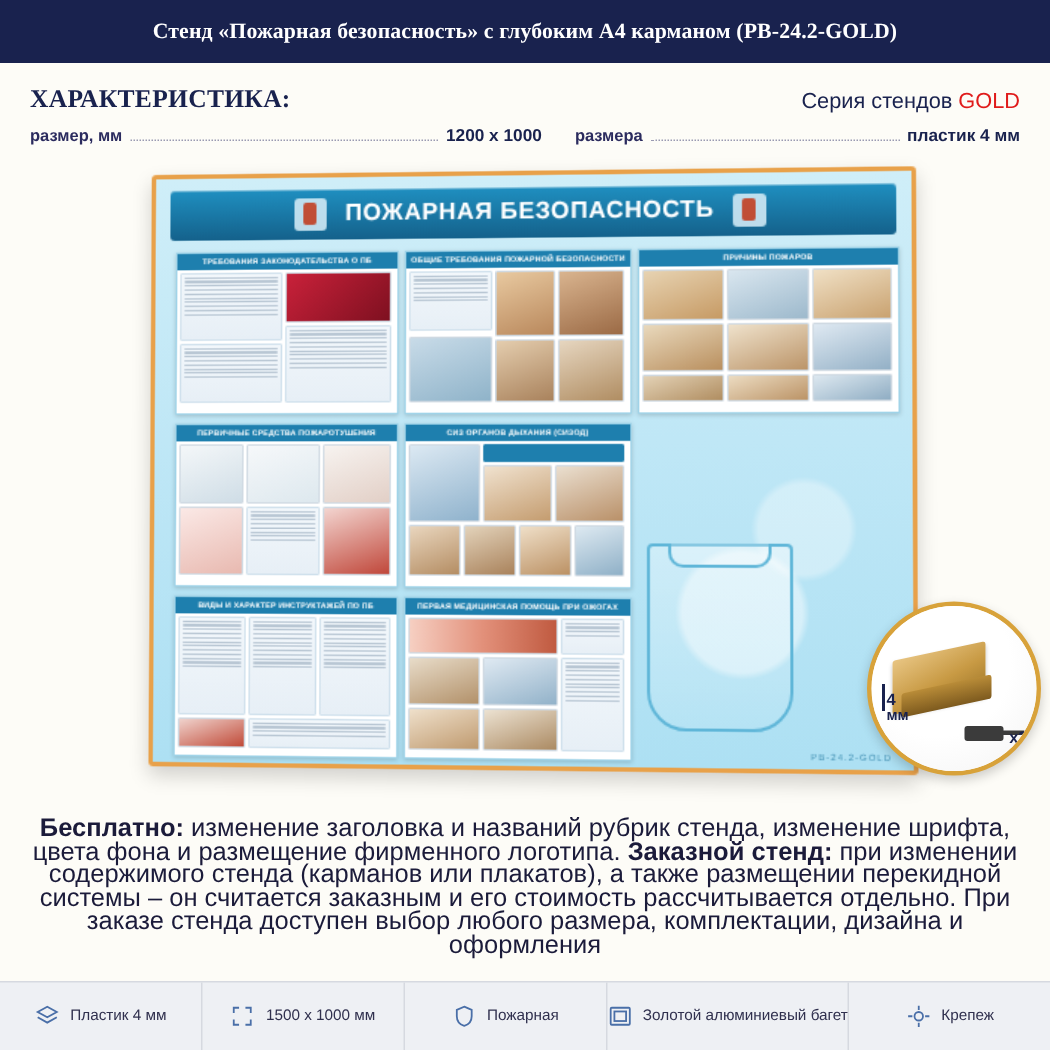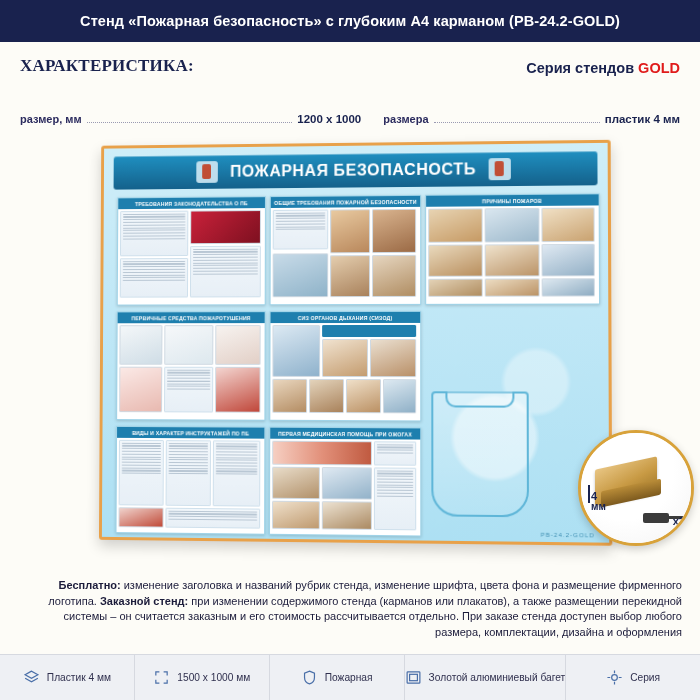--- a/index.html
+++ b/index.html
@@ -8,37 +8,37 @@
     width:700px; height:700px; overflow:hidden;
     font-family:"Liberation Sans", sans-serif;
     background:#ffffff; color:#1b1b3a;
   }
   .page { position:relative; width:700px; height:700px; background:#fdfcf7; }
 
   
   .titlebar {
     height:42px; background:#19224e; color:#fff;
     display:flex; align-items:center; justify-content:center;
-    text-align:center; padding:0 5px;
+    text-align:center; padding:0 5px;font-family:Liberation Serif, serif;
   }
   .titlebar .t { font-size:14.5px; font-weight:bold; letter-spacing:.1px; }
 
   
   .spec { padding:14px 20px 0 20px; background:#fdfcf7; }
   .spec-row1 { display:flex; align-items:flex-end; justify-content:space-between; }
   .spec-title { color:#19224e; font-size:17px; font-weight:bold; letter-spacing:.2px;font-family:Liberation Serif, serif; }
-  .series { font-size:14.5px; font-weight:bold; color:#19224e; }
+  .series { font-size:14.5px; font-weight:normal; color:#19224e; }
   .series .gold { color:#e01b1b; }
 
   .spec-row2 { display:flex; align-items:baseline; margin-top:9px; font-size:11.5px; color:#19224e; }
   .lbl { white-space:nowrap; font-weight:bold; color:#2b2b5e; font-size:11px;}
   .dots { flex:1; border-bottom:1px dotted #9a9ab2; margin:0 5px 3px 5px; height:1px; }
   .val { white-space:nowrap; font-weight:bold; font-size:11.5px; color:#19224e; }
   .pair { display:flex; align-items:baseline; }
-  .pair.a { flex:1.15;margin-top:28px; }
+  .pair.a { flex:1.15; }
   .pair.b { flex:1; margin-left:22px; }
 
   
   .stage { position:relative; width:700px; height:430px; margin-top:6px; }
 
   .stand {
     position:absolute; left:96px; top:10px; width:512px; height:400px;
     background:linear-gradient(180deg,#cfeef8 0%, #bfe7f6 45%, #ade0f3 100%);
     border:3px solid #e8a14a;
     border-radius:3px;
@@ -122,22 +122,22 @@
   }
   .fmm { position:absolute; left:10px; top:58px; font-size:10px; font-weight:bold; color:#19224e; }
   .fmm b{ display:block; font-size:11px; line-height:10px;}
   .arrow { position:absolute; left:7px; top:52px; width:1.5px; height:18px; background:#19224e;}
   .screw { position:absolute; right:22px; bottom:20px; width:26px; height:10px; background:#3b3b3b; border-radius:2px;}
   .screw:after{ content:""; position:absolute; right:-14px; top:3px; width:16px; height:3px; background:#3b3b3b;}
   .x2 { position:absolute; right:6px; bottom:16px; font-size:11px; font-weight:bold; color:#19224e;}
 
   
   .legal {
-    position:absolute; left:18px; right:18px; top:578px;
-    font-size:11px; line-height:15.5px; color:#1b1b3a; text-align:right;
+    position:absolute; left:18px; right:18px; top:544px;
+    font-size:17px; line-height:15.5px; color:#1b1b3a; text-align:center;
   }
   .legal b { font-weight:bold; }
 
   
   .footer {
     position:absolute; left:0; right:0; bottom:0; height:46px;
     background:#eef0f4; border-top:1px solid #d6d9e0;
     display:flex; align-items:center;
   }
   .fcell {
@@ -451,18 +451,18 @@
       <span>Золотой алюминиевый багет</span>
     </div>
 
     <div class="fcell">
       <span class="fico">
         <svg viewBox="0 0 24 24" width="17" height="17" fill="none" stroke="#4a6fa8" stroke-width="1.7">
           <circle cx="12" cy="12" r="4"></circle>
             <path d="M12 2v4M12 18v4M2 12h4M18 12h4"></path>
         </svg>
       </span>
-      <span>Серия</span>
+      <span>Крепеж</span>
     </div>
 
   </div>
 
 </div>
 
 </body></html>

